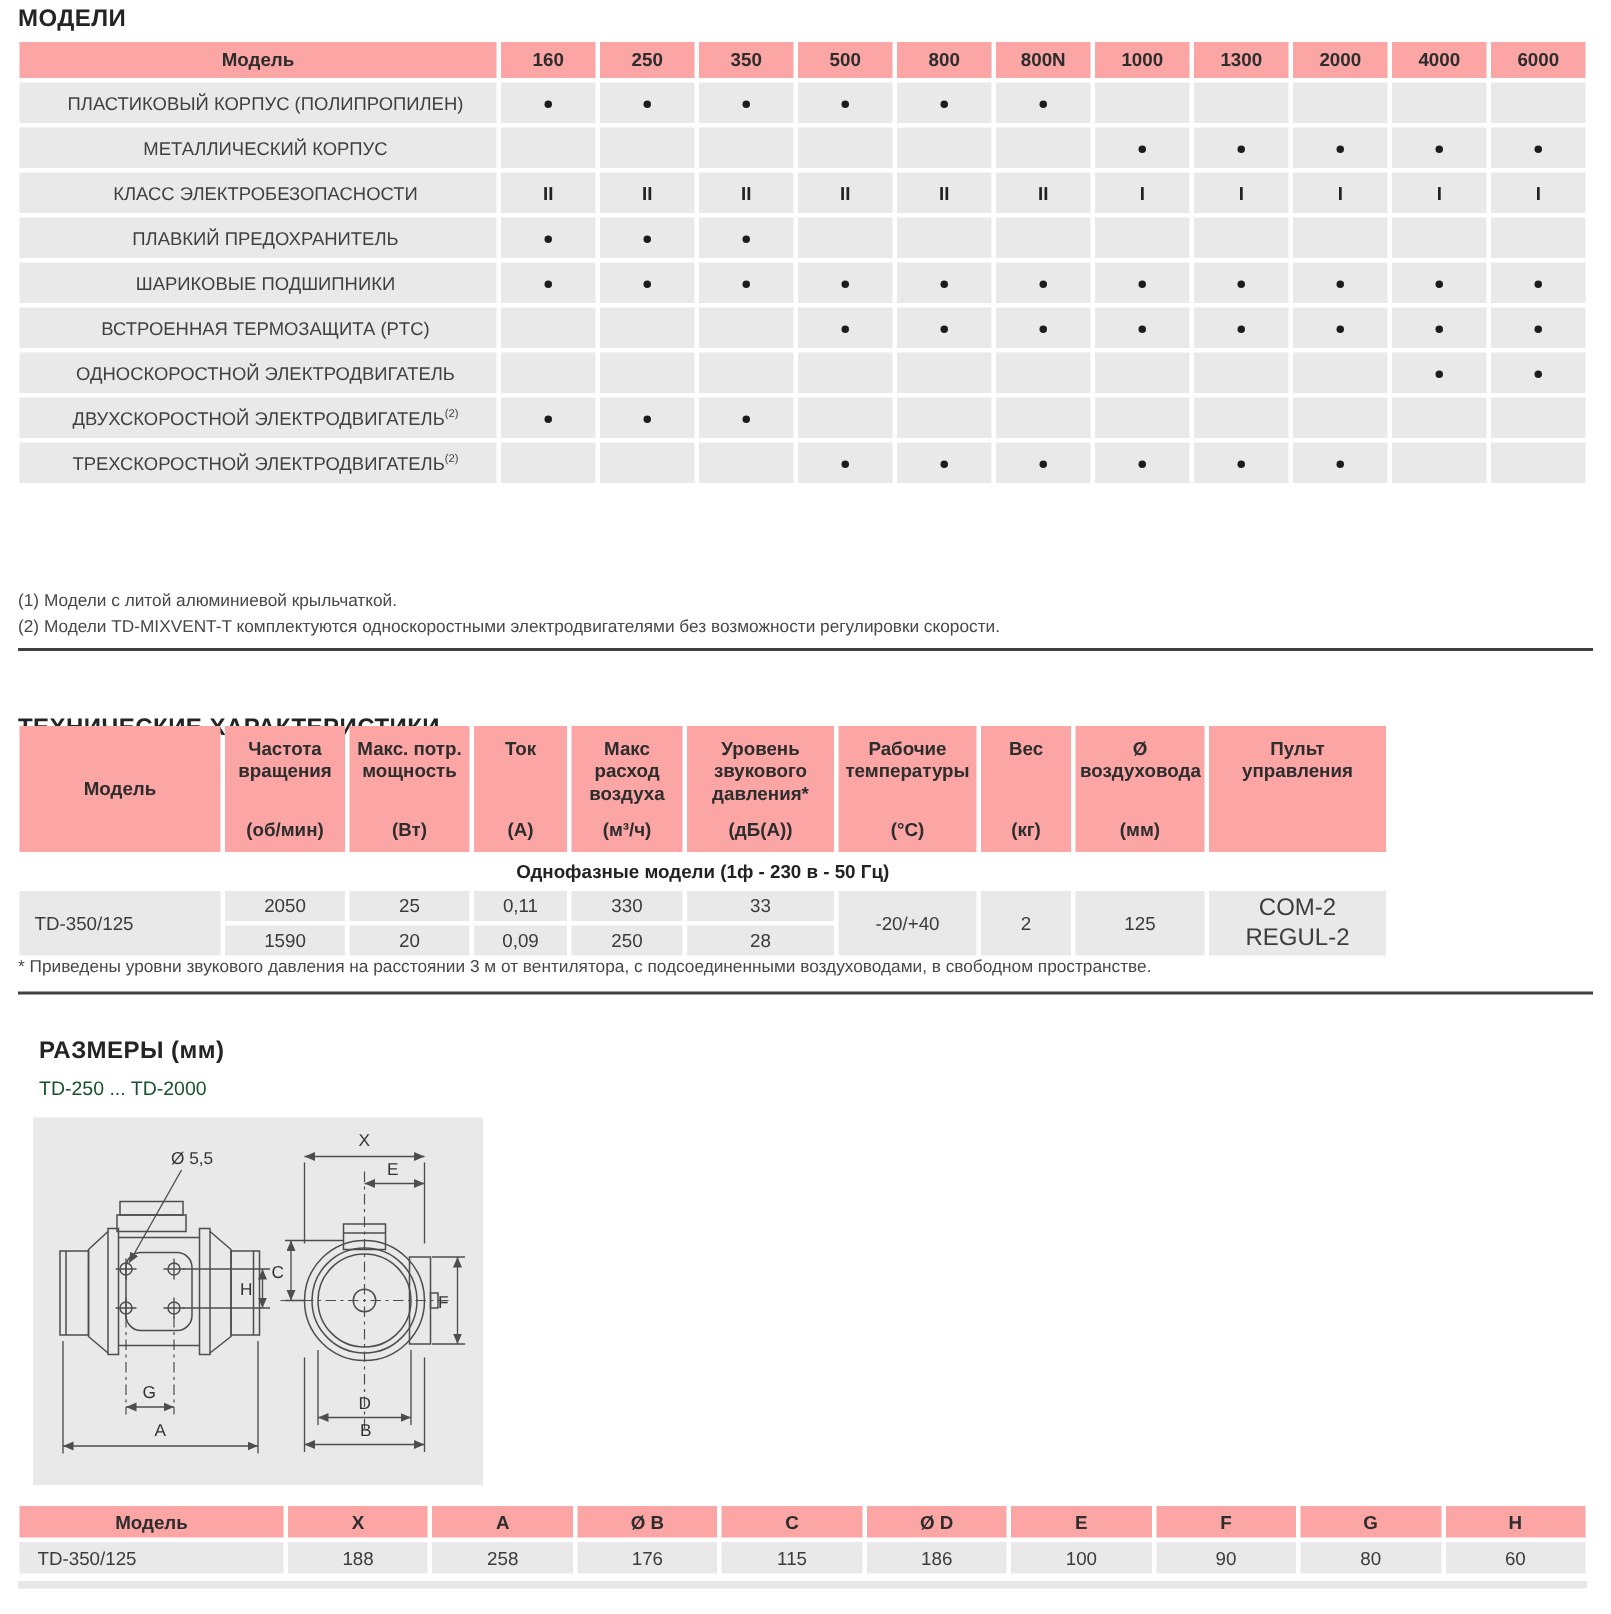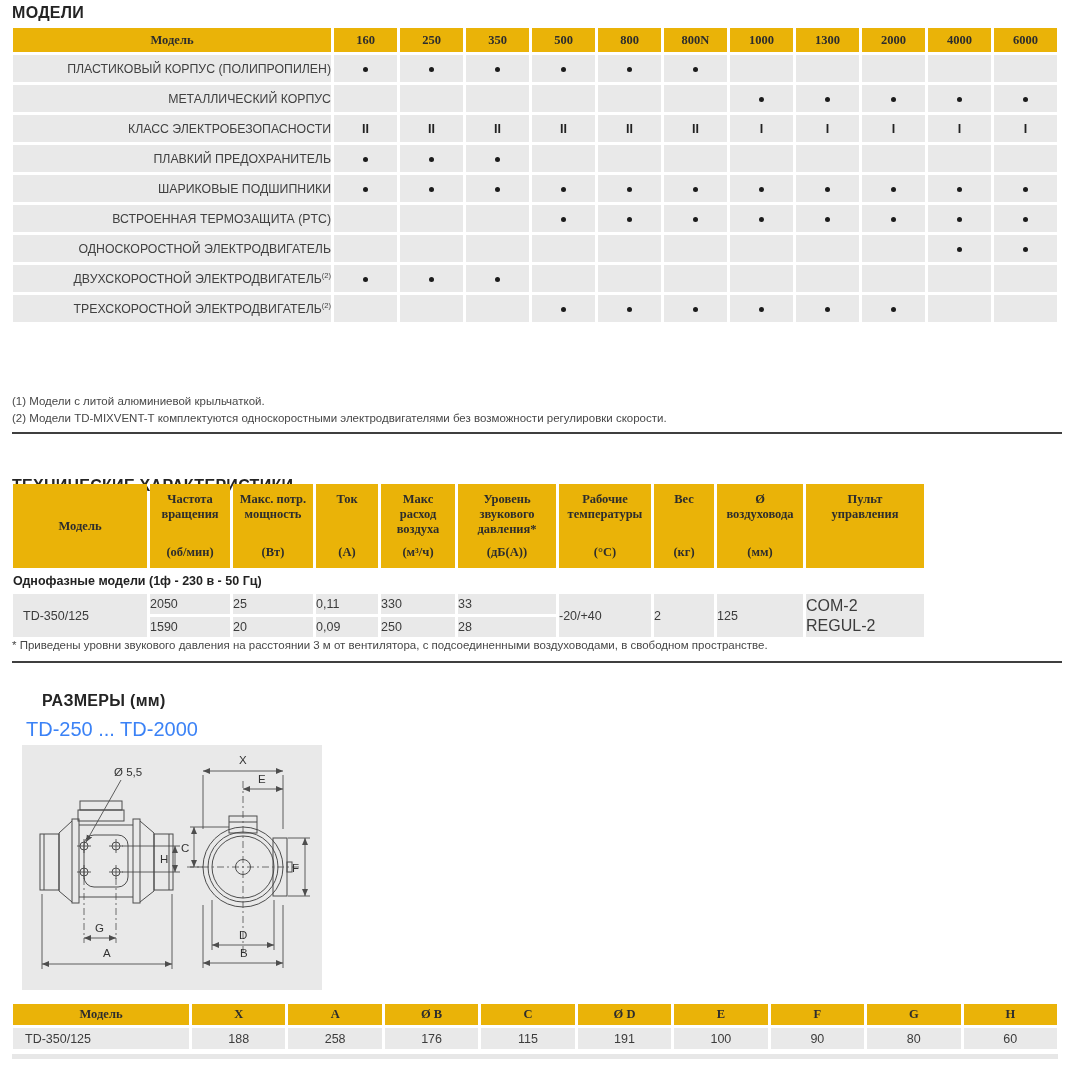--- a/index.html
+++ b/index.html
@@ -1,44 +1,44 @@
 <!DOCTYPE html>
 <html><head>
 <meta charset="utf-8">
 <style>
   html,body{margin:0;padding:0;}
   body{width:1074px;height:1076px;background:#ffffff;position:relative;
        font-family:"Liberation Sans",sans-serif;color:#3c3c3c;overflow:hidden;}
   .abs{position:absolute;}
   .heading{font-size:16px;font-weight:bold;color:#242424;letter-spacing:.3px;}
-  .range-label{font-size:20px;color:#3b82f6;}
+  .range-label{font-size:13px;color:#14532d;}
   .divider{height:2px;background:#3f3f3f;}
   .footnote{font-size:11.5px;color:#474747;line-height:1.5;}
 
   table{border-collapse:separate;border-spacing:3px;table-layout:fixed;}
-  th{background:#eab308;font-size:12.5px;font-weight:bold;color:#2d2d2d;padding:0;font-family:Liberation Serif, serif;}
+  th{background:#fca5a5;font-size:12.5px;font-weight:bold;color:#2d2d2d;padding:0;}
   td{background:#e9e9e9;font-size:12.5px;color:#3c3c3c;padding:0;}
   sup{font-size:7.5px;}
 
   
   .models{width:1050px;}
   .models col.c0{width:318px;}
   .models th{height:24px;text-align:center;}
   .models th.first{text-align:center;}
   .models td{height:27px;}
-  .models td.lbl{text-align:right;padding-left:10px;font-size:12.3px;color:#404040;}
+  .models td.lbl{text-align:center;padding-left:10px;font-size:12.3px;color:#404040;}
   .models td.val{text-align:center;font-weight:bold;color:#222;}
   .dot{display:inline-block;width:5px;height:5px;border-radius:50%;background:#1c1c1c;vertical-align:middle;}
 
   
   .tech{width:917px;}
   .tech .hwrap{display:flex;flex-direction:column;justify-content:space-between;height:68px;padding:6px 3px 7px;}
   .tech .tt{white-space:pre-line;line-height:1.2;}
   .tech th.model-h{vertical-align:middle;text-align:center;height:84px;}
-  .tech td{height:20px;}
+  .tech td{height:20px;text-align:center;}
   .tech tr.group td{background:#ffffff;font-weight:bold;height:20px;color:#222;}
   .tech td.model-cell{text-align:left;padding-left:10px;}
   .tech td.remote{white-space:pre-line;line-height:1.25;font-size:16px;}
 
   
   .dims{width:1050px;}
   .dims col.c0{width:176px;}
   .dims th{height:21px;text-align:center;}
   .dims td{height:21px;text-align:center;}
   .dims td.model-cell{text-align:left;padding-left:12px;}
@@ -328,21 +328,21 @@
     <td>250</td>
     <td>28</td>
   </tr>
 </tbody>
   </table>
 
 <div class="abs footnote" style="left:12px;top:637px;width:1050px;">* Приведены уровни звукового давления на расстоянии 3 м от вентилятора, с подсоединенными воздуховодами, в свободном пространстве.</div>
 
 <div class="abs divider" style="left:12px;top:661px;width:1050px;"></div>
 
-<div class="abs heading" style="left:42px;top:692px;">РАЗМЕРЫ (мм)</div>
+<div class="abs heading" style="left:26px;top:692px;">РАЗМЕРЫ (мм)</div>
 <div class="abs range-label" style="left:26px;top:718px;">TD-250 ... TD-2000</div>
 
 <div class="abs panel" style="left:22px;top:745px;width:300px;height:245px;">
 <svg width="300" height="245" viewBox="0 0 300 245">
   <defs>
     <marker id="ae" markerWidth="9" markerHeight="8" refX="7" refY="3" orient="auto" markerUnits="userSpaceOnUse">
       <path d="M0,0 L7,3 L0,6 Z" fill="#4d4d4d"></path>
     </marker>
     <marker id="as" markerWidth="9" markerHeight="8" refX="7" refY="3" orient="auto-start-reverse" markerUnits="userSpaceOnUse">
       <path d="M0,0 L7,3 L0,6 Z" fill="#4d4d4d"></path>
@@ -452,21 +452,21 @@
     <th>F</th>
     <th>G</th>
     <th>H</th>
   </tr>
   <tr>
     <td class="model-cell">TD-350/125</td>
     <td>188</td>
     <td>258</td>
     <td>176</td>
     <td>115</td>
-    <td>191</td>
+    <td>186</td>
     <td>100</td>
     <td>90</td>
     <td>80</td>
     <td>60</td>
   </tr>
 </tbody>
   </table>
 
 <div class="abs sliver" style="left:12px;top:1054px;width:1046px;height:5px;"></div>
 

